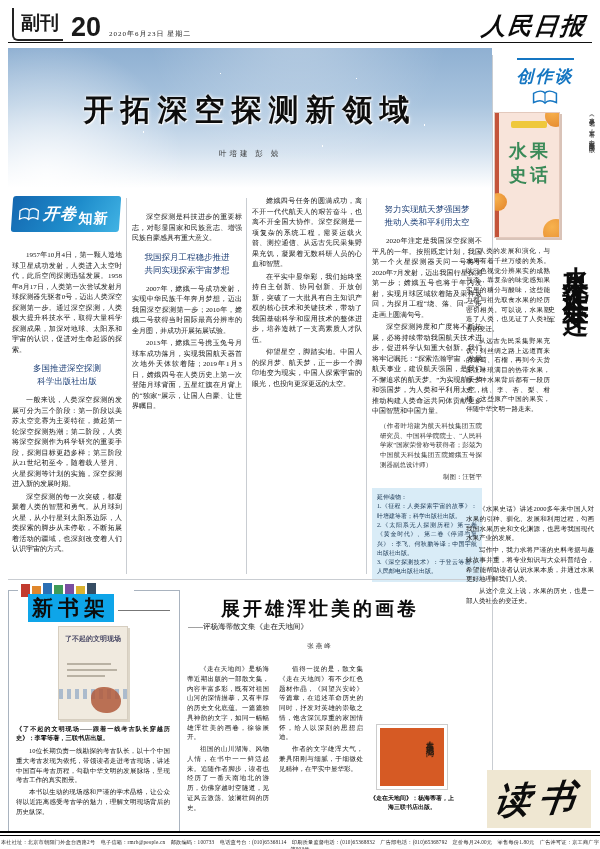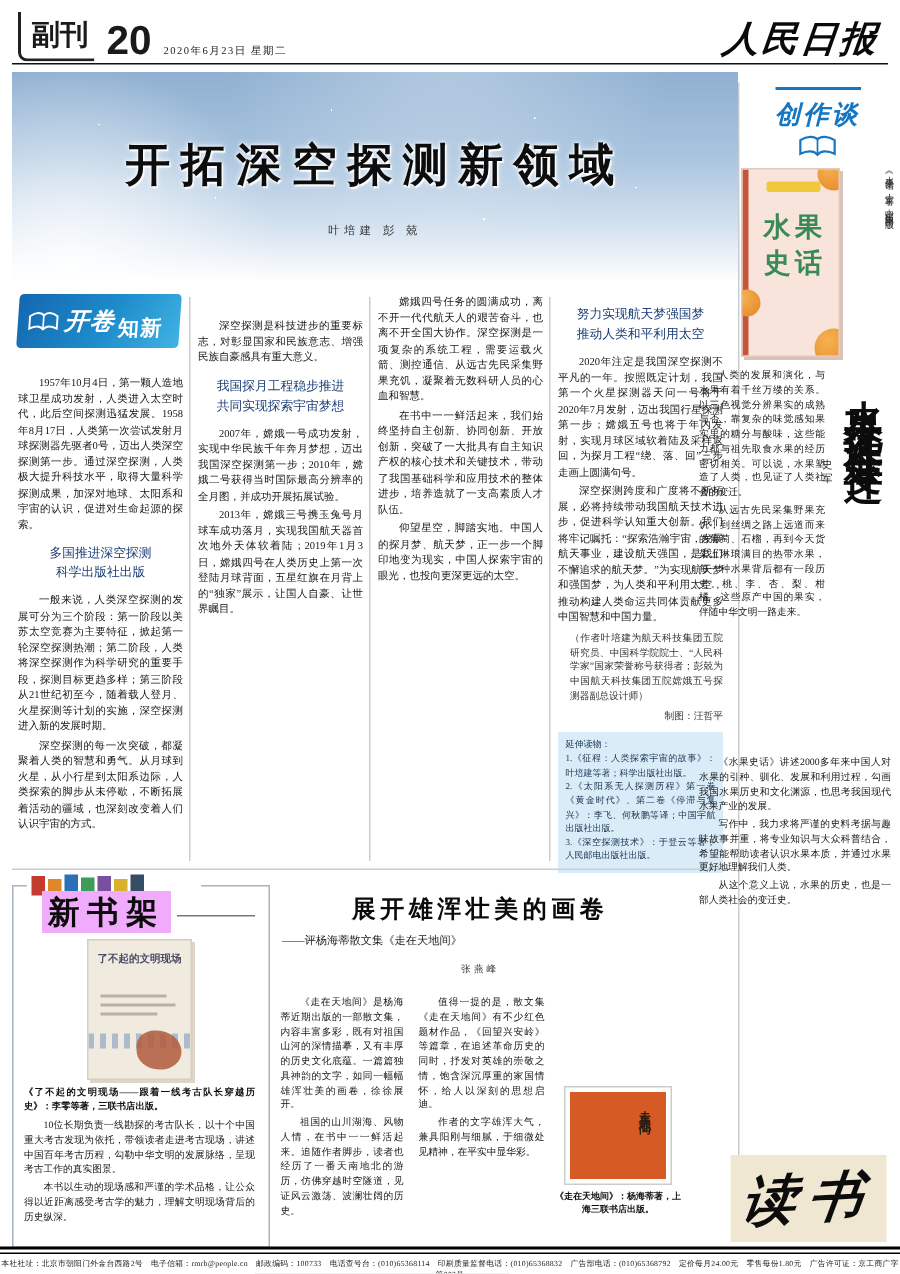--- a/index.html
+++ b/index.html
@@ -90,37 +90,37 @@
   
   #shelfFrame{position:absolute;left:8px;top:590px;width:170px;height:240px;border:1px solid #a9b3bf;}
   #shelfBooks{position:absolute;left:18px;top:582px;width:110px;height:15px;background:#fff;
      display:flex;align-items:flex-end;gap:2px;padding:0 3px;}
   .bk{width:9px;}
   .bk1{height:13px;background:#c23b2e;} .bk2{height:11px;background:#e0872c;}
   .bk3{height:14px;background:#2b6fb4;} .bk4{height:12px;background:#3f9b58;}
   .bk5{height:13px;background:#7a4fa0;} .bk6{height:11px;background:#d9b12f;}
   .bk7{height:14px;background:#364d63;}
   #shelfTitle{position:absolute;left:28px;top:594px;font-size:21px;font-weight:bold;letter-spacing:5px;
-     font-family:"Liberation Serif",serif;color:#0c0c0c;background:#f0abfc;padding:0 4px;}
+     font-family:"Liberation Serif",serif;color:#0c0c0c;background:#0ea5e9;padding:0 4px;}
   #shelfTitleRule{position:absolute;left:118px;top:610px;width:52px;border-top:1px solid #777;}
   #shelfCover{position:absolute;left:58px;top:626px;width:68px;height:92px;background:#f0eadf;
      border:1px solid #d6cec0;box-shadow:2px 2px 0 #ddd6c8;overflow:hidden;}
   #shelfCoverTitle{position:absolute;left:6px;top:8px;width:56px;font-size:7px;font-weight:bold;
      color:#4a4a66;line-height:1.3;}
   .shelfLine{position:absolute;left:8px;height:2px;background:#b9b2a4;}
   #sl1{top:36px;width:44px;} #sl2{top:42px;width:50px;} #sl3{top:48px;width:38px;}
   #shelfArt{position:absolute;right:6px;bottom:6px;width:30px;height:26px;background:#b05a3c;
      border-radius:40% 55% 45% 50%;opacity:.85;}
   #shelfPattern{position:absolute;left:0;top:62px;width:100%;height:10px;
      background:repeating-linear-gradient(90deg,#7e9cc0 0 4px,#f0eadf 4px 8px);opacity:.6;}
   #shelfCapt{position:absolute;left:16px;top:724px;width:154px;font-size:6.2px;font-weight:bold;
      line-height:1.5;text-align:justify;color:#111;}
   #shelfBody{position:absolute;left:16px;top:746px;width:154px;height:80px;}
   
-  #revTitle{position:absolute;left:185px;top:596px;width:270px;text-align:center;font-size:16px;
+  #revTitle{position:absolute;left:185px;top:596px;width:270px;text-align:center;font-size:19px;
      font-weight:bold;letter-spacing:3px;font-family:"Liberation Serif",serif;color:#0b0b0b;}
   #revSub{position:absolute;left:188px;top:622px;width:270px;font-size:7.5px;color:#222;}
   #revAuthor{position:absolute;left:185px;top:642px;width:270px;text-align:center;font-size:6.5px;
      letter-spacing:2px;color:#333;}
   #revC1{position:absolute;left:187px;top:664px;width:82px;height:164px;}
   #revC2{position:absolute;left:279px;top:664px;width:84px;height:164px;}
   #revC3{position:absolute;left:373px;top:664px;width:82px;height:164px;}
   #revCover{position:absolute;left:376px;top:724px;width:72px;height:66px;background:#fff;
      border:1px solid #ccc;padding:3px;box-sizing:border-box;}
   #revCoverIn{width:100%;height:100%;background:#d65a24;position:relative;}
@@ -176,21 +176,21 @@
     <div class="sub">
       <div>我国探月工程稳步推进</div>
       <div>共同实现探索宇宙梦想</div>
     </div>
     <p class="t">2007年，嫦娥一号成功发射，实现中华民族千年奔月梦想，迈出我国深空探测第一步；2010年，嫦娥二号获得当时国际最高分辨率的全月图，并成功开展拓展试验。</p>
     <p class="t">2013年，嫦娥三号携玉兔号月球车成功落月，实现我国航天器首次地外天体软着陆；2019年1月3日，嫦娥四号在人类历史上第一次登陆月球背面，五星红旗在月背上的“独家”展示，让国人自豪、让世界瞩目。</p>
   </div>
 
   <div class="col" id="c3">
     <p class="t">嫦娥四号任务的圆满成功，离不开一代代航天人的艰苦奋斗，也离不开全国大协作。深空探测是一项复杂的系统工程，需要运载火箭、测控通信、从远古先民采集野果充饥，凝聚着无数科研人员的心血和智慧。</p>
-    <p class="t">在书中一一鲜活起来，我们始终坚持自主创新、协同创新、开放创新，突破了一大批具有自主知识产权的核心技术和关键技术，带动了我国基础科学和应用技术的整体进步，培养造就了一支高素质人才队伍。</p>
+    <p class="t">在平实中显华彩，我们始终坚持自主创新、协同创新、开放创新，突破了一大批具有自主知识产权的核心技术和关键技术，带动了我国基础科学和应用技术的整体进步，培养造就了一支高素质人才队伍。</p>
     <p class="t">仰望星空，脚踏实地。中国人的探月梦、航天梦，正一步一个脚印地变为现实，中国人探索宇宙的眼光，也投向更深更远的太空。</p>
   </div>
 
   <div class="col" id="c4">
     <div class="sub">
       <div>努力实现航天梦强国梦</div>
       <div>推动人类和平利用太空</div>
     </div>
     <p class="t">2020年注定是我国深空探测不平凡的一年。按照既定计划，我国第一个火星探测器天问一号将于2020年7月发射，迈出我国行星探测第一步；嫦娥五号也将于年内发射，实现月球区域软着陆及采样返回，为探月工程“绕、落、回”三步走画上圆满句号。</p>
     <p class="t">深空探测跨度和广度将不断拓展，必将持续带动我国航天技术进步，促进科学认知重大创新。我们将牢记嘱托：“探索浩瀚宇宙，发展航天事业，建设航天强国，是我们不懈追求的航天梦。”为实现航天梦和强国梦，为人类和平利用太空，推动构建人类命运共同体贡献更多中国智慧和中国力量。</p>

